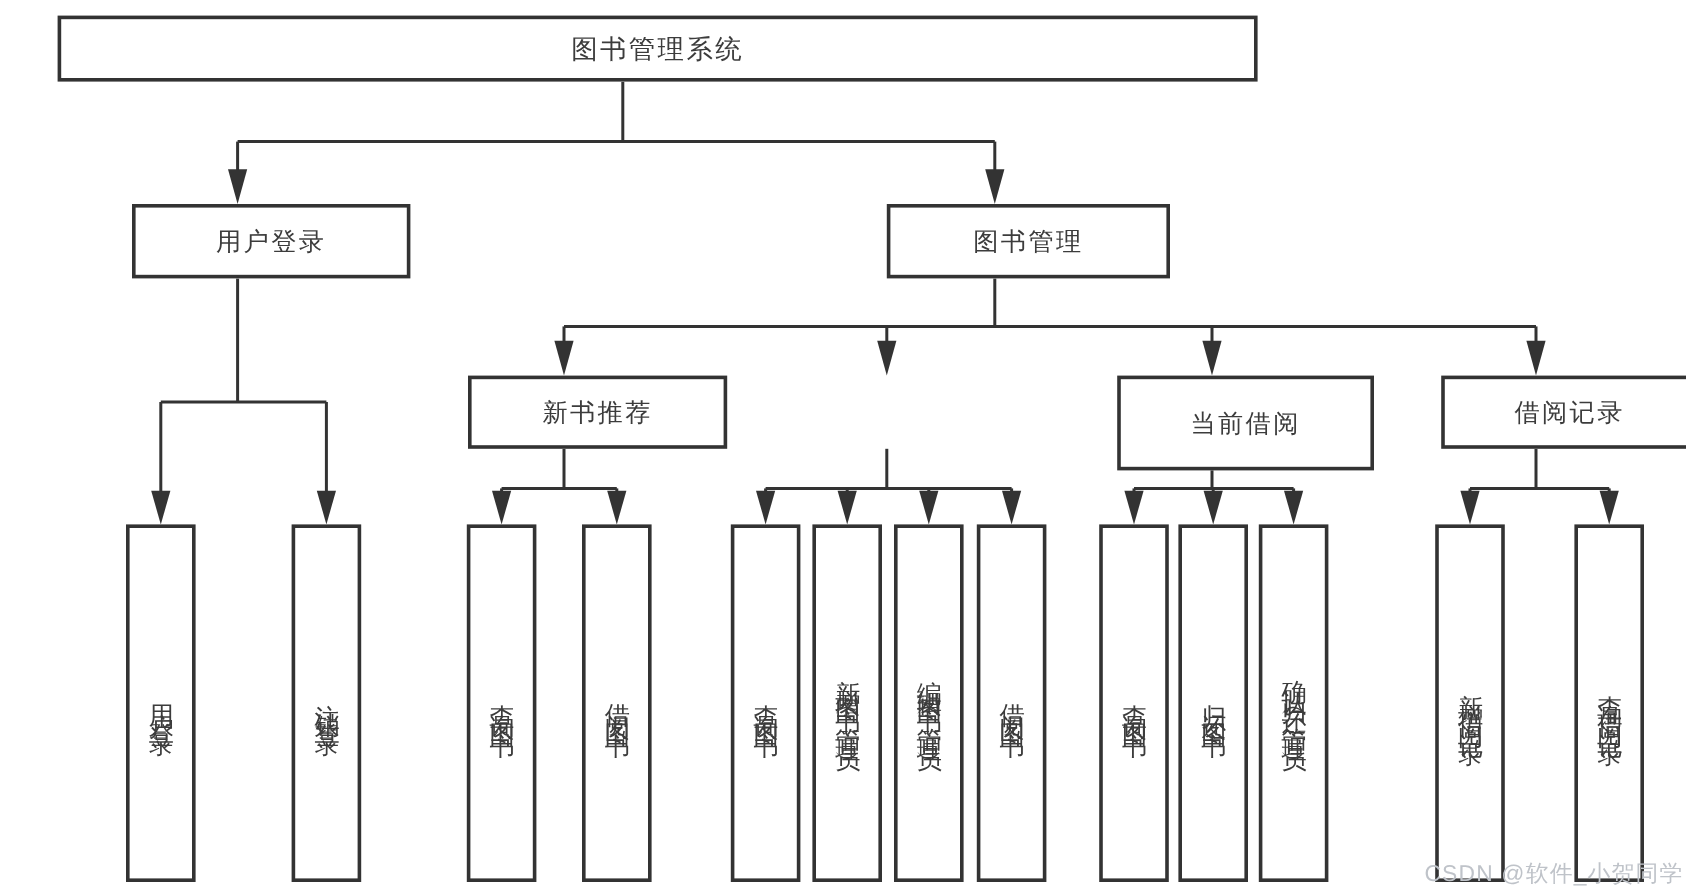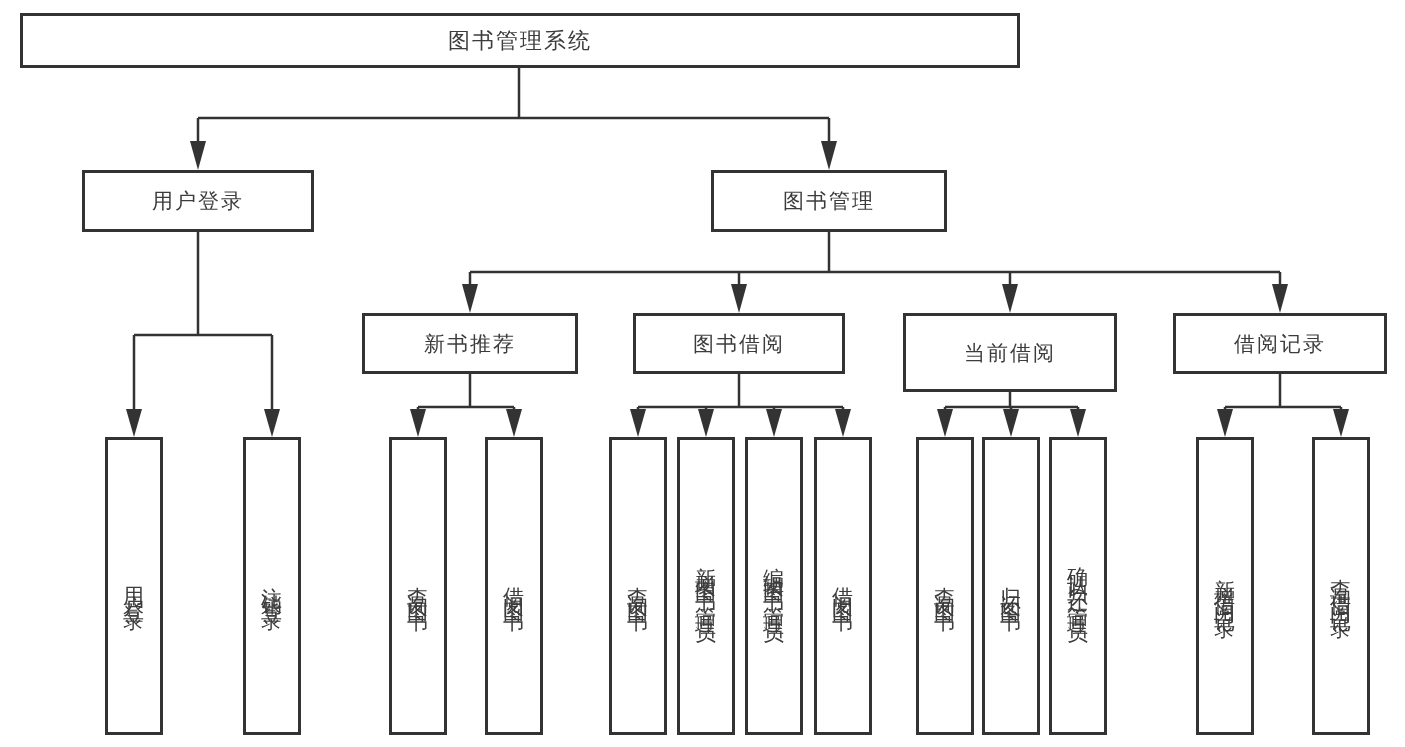--- a/index.html
+++ b/index.html
@@ -14,21 +14,21 @@
   .wires{position:absolute;left:0;top:0;z-index:1;pointer-events:none;}
   .wires line{stroke:var(--line-color);stroke-width:2.5;}
   .wires polygon{fill:var(--line-color);stroke:none;}
   .node{
     position:absolute;z-index:2;
     background:#ffffff;
     border:3px solid var(--line-color);
     display:flex;align-items:center;justify-content:center;
     color:var(--text-color);
   }
-  .hnode{font-size:21px;letter-spacing:2px;white-space:nowrap;}
+  .hnode{font-size:21px;letter-spacing:2px;white-space:nowrap;margin-left:28px;}
   .root{font-size:22px;}
   .leaf{
     writing-mode:vertical-rl;
     text-orientation:mixed;
     font-size:21px;
     letter-spacing:8px;
     line-height:1;
   }
   .leaf .vlabel{display:block;}
   .watermark{
@@ -128,23 +128,20 @@
   <div class="node hnode" style="left:82px;top:170px;width:232px;height:62px">
     <span>用户登录</span>
   </div>
   <div class="node hnode" style="left:362px;top:313px;width:216px;height:61px">
     <span>新书推荐</span>
   </div>
 
   <div class="node hnode" style="left:711px;top:170px;width:236px;height:62px">
     <span>图书管理</span>
   </div>
-  <div class="node hnode" style="left:633px;top:313px;width:212px;height:61px">
-    <span>图书借阅</span>
-  </div>
   <div class="node hnode" style="left:903px;top:313px;width:214px;height:79px">
     <span>当前借阅</span>
   </div>
   <div class="node hnode" style="left:1173px;top:313px;width:214px;height:61px">
     <span>借阅记录</span>
   </div>
 
   <div class="node leaf" style="left:105px;top:437px;width:58px;height:298px">
     <span class="vlabel">用户登录</span>
   </div>
@@ -178,14 +175,15 @@
   <div class="node leaf" style="left:1049px;top:437px;width:58px;height:298px">
     <span class="vlabel">确认归还（管理员）</span>
   </div>
   <div class="node leaf" style="left:1196px;top:437px;width:58px;height:298px">
     <span class="vlabel">新增借阅记录</span>
   </div>
   <div class="node leaf" style="left:1312px;top:437px;width:58px;height:298px">
     <span class="vlabel">查询借阅记录</span>
   </div>
 
+  <div class="watermark">CSDN @软件_小贺同学</div>
 
 </div>
 
 </body></html>

